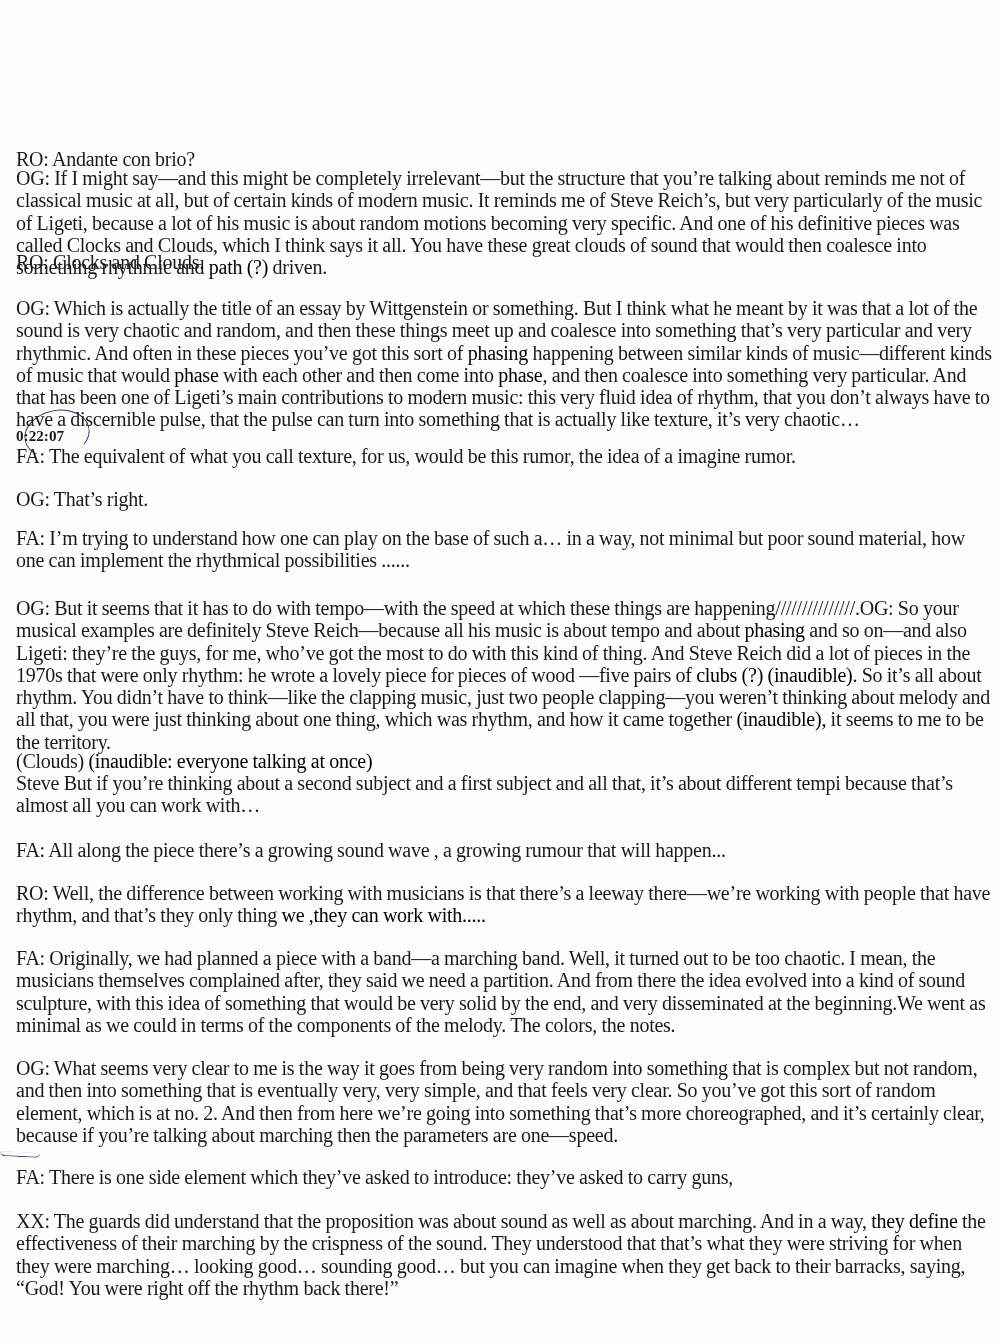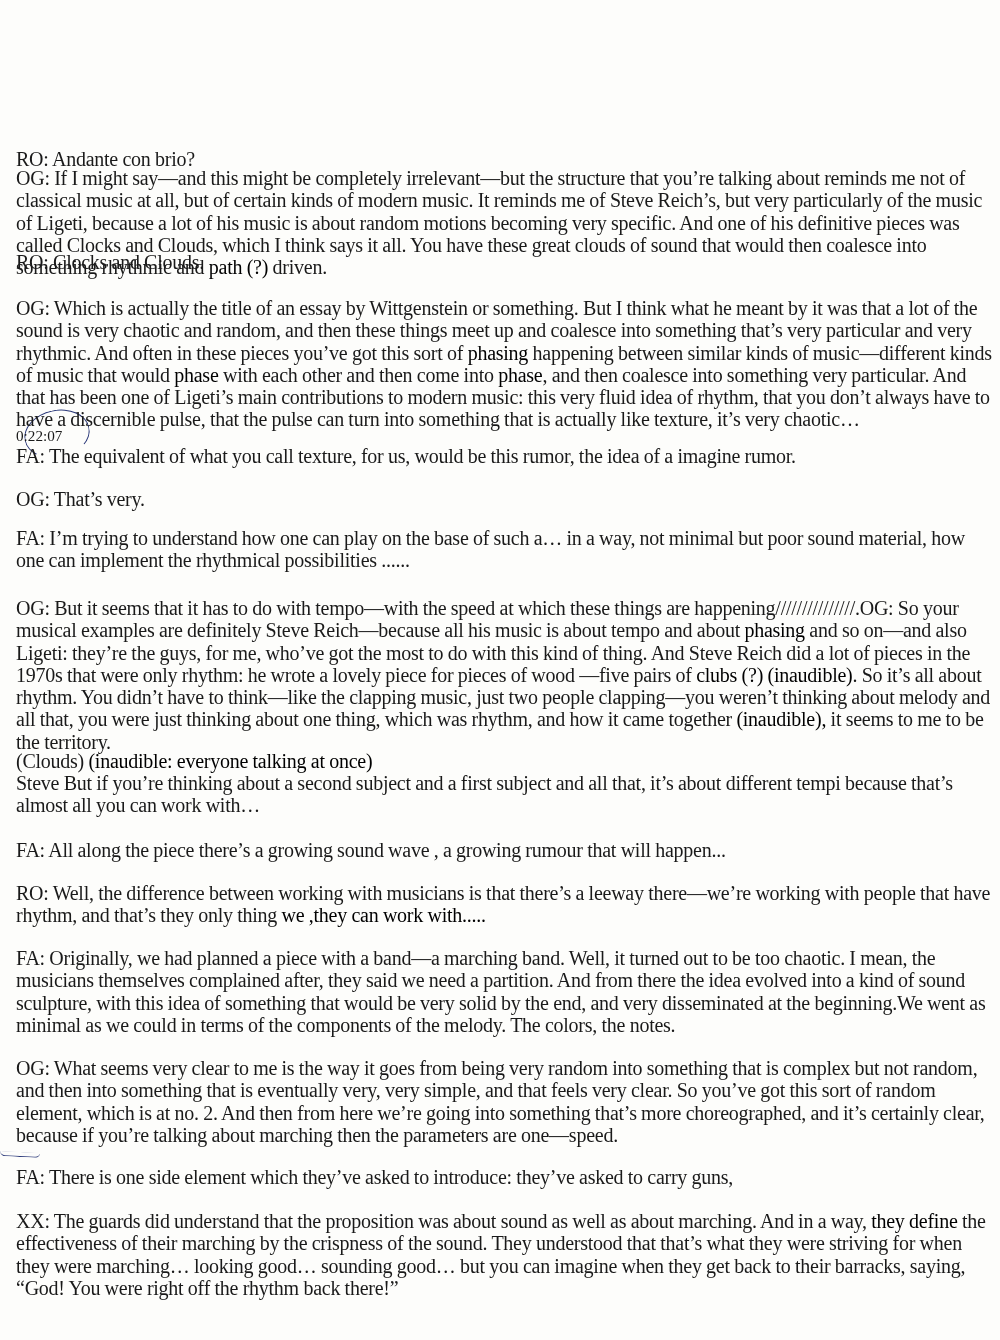--- a/index.html
+++ b/index.html
@@ -16,21 +16,21 @@
   }
   .para {
     position: absolute; left: 0; width: 976px;
     font-size: 20px; line-height: 22.3px;
     letter-spacing: -0.25px;
     word-spacing: -0.3px;
   }
   .red { color: #000000; }
   .timestamp {
     position: absolute; left: 0; top: 426px;
-    font-size: 15.2px; line-height: 20px;
+    font-size: 15.2px; line-height: 20px; font-weight: bold;
   }
   .ts-circle {
     position: absolute; left: 8px; top: 410px;
     width: 64px; height: 46px;
     border: 1.5px solid #2c3a7a;
     border-radius: 50%;
     transform: rotate(-12deg);
     border-right-color: #2c3a7a;
     border-bottom-color: transparent;
     border-left-color: #2c3a7a;
@@ -48,21 +48,21 @@
 
 <div class="page">
   <div class="ts-circle"></div>
   <div class="timestamp">0:22:07</div>
   <div id="paras">
       <div class="para" style="top: 148px;"><span>RO: Andante con brio?</span></div>
       <div class="para" style="top: 167px;"><span>OG: If I might say—and this might be completely irrelevant—but the structure that you’re talking about reminds me not of classical music at all, but of certain kinds of modern music. It reminds me of Steve Reich’s, but very particularly of the music of Ligeti, because a lot of his music is about random motions becoming very specific. And one of his definitive pieces was called Clocks and Clouds, which I think says it all. You have these great clouds of sound that would then coalesce into something rhythmic and </span><span class="red">path (?)</span><span> driven.</span></div>
       <div class="para" style="top: 251px;"><span>RO: Clocks and Clouds.</span></div>
       <div class="para" style="top: 297px;"><span>OG: Which is actually the title of an essay by Wittgenstein or something. But I think what he meant by it was that a lot of the sound is very chaotic and random, and then these things meet up and coalesce into something that’s very particular and very rhythmic. And often in these pieces you’ve got this sort of </span><span class="red">phasing</span><span> happening between similar kinds of music—different kinds of music that would </span><span class="red">phase</span><span> with each other and then come into </span><span class="red">phase</span><span>, and then coalesce into something very particular. And that has been one of Ligeti’s main contributions to modern music: this very fluid idea of rhythm, that you don’t always have to have a discernible pulse, that the pulse can turn into something that is actually like texture, it’s very chaotic…</span></div>
       <div class="para" style="top: 445px;"><span>FA: The equivalent of what you call texture, for us, would be this rumor, the idea of a imagine rumor.</span></div>
-      <div class="para" style="top: 488px;"><span>OG: That’s very.</span></div>
+      <div class="para" style="top: 488px;"><span>OG: That’s right.</span></div>
       <div class="para" style="top: 527px;"><span>FA: I’m trying to understand how one can play on the base of such a… in a way, not minimal but poor sound material, how one can implement the rhythmical possibilities ......</span></div>
       <div class="para" style="top: 597px;"><span>OG: But it seems that it has to do with tempo—with the speed at which these things are happening///////////////.OG: So your musical examples are definitely Steve Reich—because all his music is about tempo and about </span><span class="red">phasing</span><span> and so on—and also Ligeti: they’re the guys, for me, who’ve got the most to do with this kind of thing. And Steve Reich did a lot of pieces in the 1970s that were only rhythm: he wrote a lovely piece for pieces of wood —five pairs of </span><span class="red">clubs (?) (inaudible)</span><span>. So it’s all about rhythm. You didn’t have to think—like the clapping music, just two people clapping—you weren’t thinking about melody and all that, you were just thinking about one thing, which was rhythm, and how it came together </span><span class="red">(inaudible),</span><span> it seems to me to be the territory.</span></div>
       <div class="para" style="top: 750px;"><span>(Clouds) </span><span class="red">(inaudible: everyone talking at once)</span></div>
       <div class="para" style="top: 772px;"><span>Steve But if you’re thinking about a second subject and a first subject and all that, it’s about different tempi because that’s almost all you can work with…</span></div>
       <div class="para" style="top: 839px;"><span>FA: All along the piece there’s a growing sound wave , a growing rumour that will happen...</span></div>
       <div class="para" style="top: 882px;"><span>RO: Well,  the difference between working with musicians is that there’s a leeway there—we’re working with people that have rhythm, and that’s they only thing </span><span class="red">we ,they can work with.....</span></div>
       <div class="para" style="top: 947px;"><span>FA: Originally, we had planned a piece with a band—a marching band. Well,  it turned out to be too chaotic. I mean, the musicians themselves complained after, they said we need a partition. And from there the idea evolved into a kind of sound sculpture, with this idea of something that would be very solid by the end, and very disseminated at the beginning.We went as minimal as we could in terms of the components of the melody. The colors, the notes.</span></div>
       <div class="para" style="top: 1057px;"><span>OG: What seems very clear to me is the way it goes from being very random into something that is complex but not random, and then into something that is eventually very, very simple, and that feels very clear. So you’ve got this sort of random element, which is at no. 2. And then from here we’re going into something that’s more choreographed, and it’s certainly clear, because if you’re talking about marching then the parameters are one—speed.</span></div>
       <div class="para" style="top: 1166px;"><span>FA: There is one side element which they’ve asked to introduce: they’ve asked to carry guns,</span></div>
       <div class="para" style="top: 1210px;"><span>XX: The guards did understand that the proposition was about sound as well as about marching. And in a way, </span><span class="red">they define</span><span>  the effectiveness of their marching by the crispness of the sound.  They understood that that’s what they were striving for when they were marching… looking good… sounding good… but you can imagine when they get back to their barracks, saying, “God! You were right off the rhythm back there!”</span></div>

